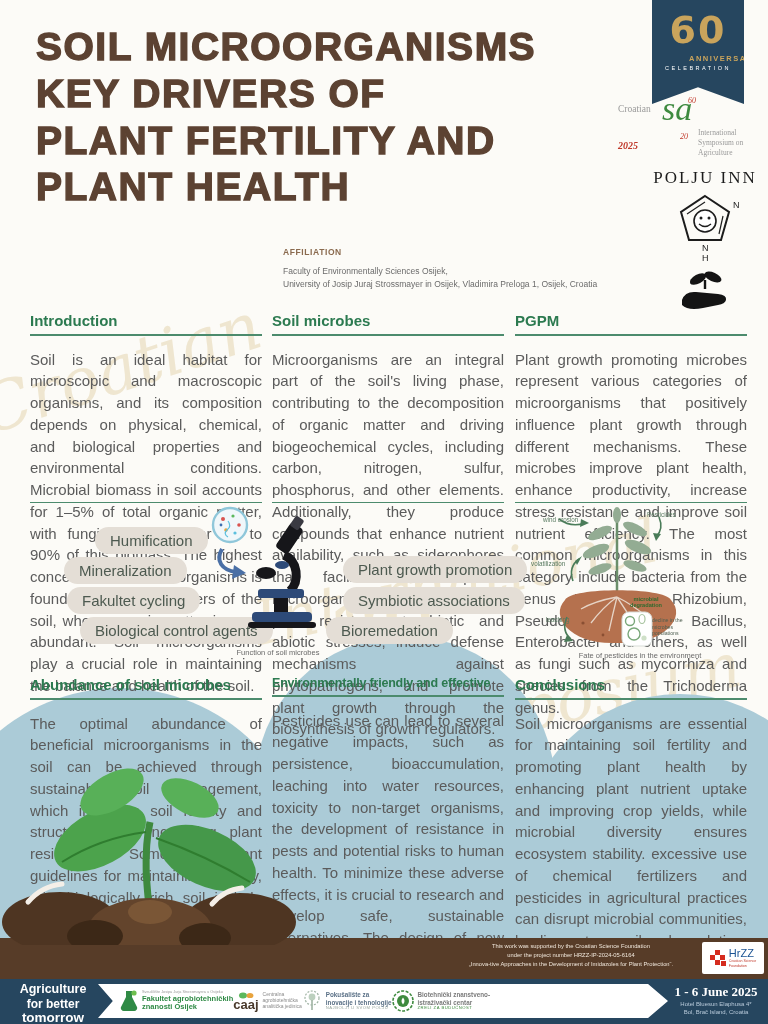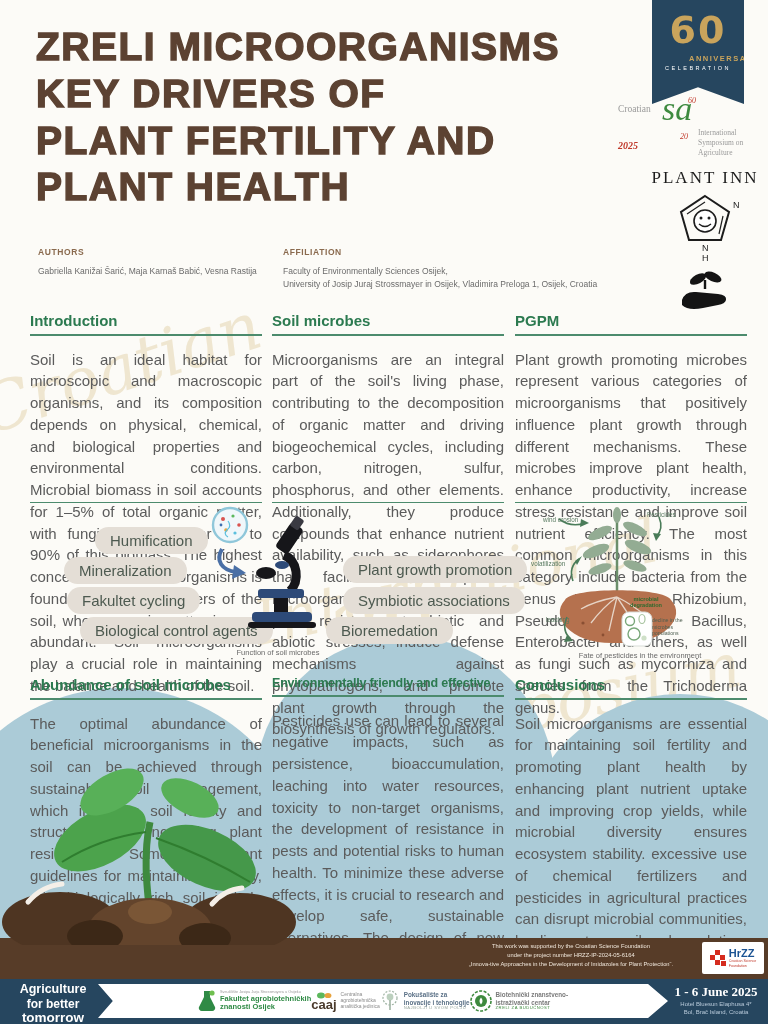--- a/index.html
+++ b/index.html
@@ -64,30 +64,30 @@
   .flabel{position:absolute;z-index:4;font-size:6.3px;color:#587a60;}
   .flabel.deg{font-weight:bold;color:#2e6b2e;font-size:5.6px;text-align:center;}
   .flabel.dec{font-size:5.2px;color:#4e5e50;line-height:1.25;}
   .diagram{position:absolute;z-index:3;}
   
   .soilband{position:absolute;left:0;top:938px;width:768px;height:41px;background:#573c28;z-index:6;}
   .funding{position:absolute;left:448px;top:4px;width:246px;font-size:5.8px;line-height:1.55;
            color:#efe6da;text-align:center;}
   .hrzz{position:absolute;left:702px;top:4px;width:62px;height:32px;background:#fff;border-radius:2px;
         display:flex;align-items:center;justify-content:center;gap:3px;}
-  .hrzz .abbr{font-size:11px;font-weight:bold;color:#1b5393;line-height:1;}
+  .hrzz .abbr{font-size:11px;font-weight:normal;color:#1b5393;line-height:1;}
   .hrzz .sub{font-size:3.6px;color:#c0392b;line-height:1.3;}
   .navyband{position:absolute;left:0;top:979px;width:768px;height:45px;background:#26465f;z-index:6;}
   .slogan{position:absolute;left:6px;top:4px;width:94px;text-align:center;color:#fff;font-weight:bold;}
   .slogan .s1{font-size:12.5px;line-height:1.1;}
   .slogan .s2{font-size:12px;line-height:1.2;}
   .slogan .s3{font-size:13.5px;line-height:1.1;}
   .whiteband{position:absolute;left:98px;top:5px;width:570px;height:34px;background:#fff;
              clip-path:polygon(0 0,96.5% 0,100% 50%,96.5% 100%,0 100%,2.6% 50%);
-             display:flex;align-items:center;justify-content:center;padding:0 22px;box-sizing:border-box;}
+             display:flex;align-items:center;justify-content:flex-start;padding:0 22px;box-sizing:border-box;}
   .lg{display:flex;align-items:center;gap:4px;}
   .lg .txt{line-height:1.15;}
   .fazos-sup{font-size:3.8px;color:#9a9a9a;}
   .fazos-l{font-size:7.5px;font-weight:bold;color:#2f8a45;}
   .caaj-abbr{font-size:13px;font-weight:bold;color:#4a3a2c;line-height:.9;}
   .caaj-sub{font-size:5px;color:#8a8a8a;}
   .pok-l{font-size:6.3px;font-weight:bold;color:#5a7086;}
   .pok-sub{font-size:4.2px;color:#9aa8a0;letter-spacing:.5px;}
   .bio-l{font-size:6.3px;font-weight:bold;color:#7a7a7a;}
   .bio-sub{font-size:4.2px;color:#3e8a3e;letter-spacing:.5px;}
@@ -105,21 +105,21 @@
   <div class="wm wm4">20</div>
   <div class="wm wm2">International</div>
   <div class="wm wm3">Symposium</div>
 
   <div class="blob blob-l"></div>
   <div class="blob blob-m"></div>
   <div class="blob blob-r"></div>
   <div class="bluebase"></div>
 
   <div class="title">
-    <div>ZRELI MICROORGANISMS</div>
+    <div>SOIL MICROORGANISMS</div>
     <div>KEY DRIVERS OF</div>
     <div>PLANT FERTILITY AND</div>
     <div>PLANT HEALTH</div>
   </div>
 
   <div class="ribbon">
     <div class="n60">60</div>
     <div class="w1">ANNIVERSARY</div>
     <div class="w2">CELEBRATION</div>
   </div>
@@ -131,45 +131,41 @@
     <span class="s20">20</span>
     <span class="yr">2025</span>
     <span class="nm">
       <span>International</span><br>
       <span>Symposium on</span><br>
       <span>Agriculture</span>
     </span>
   </div>
 
   <div class="dipp">
-    <div class="t">PLANT INN</div>
+    <div class="t">POLJU INN</div>
     <svg width="84" height="76" viewBox="0 0 84 76" style="margin:2px auto 0">
       <polygon points="42,6 66,22 58,50 26,50 18,22" fill="none" stroke="#1c1c1c" stroke-width="2"></polygon>
       <line x1="24" y1="24" x2="42" y2="12" stroke="#1c1c1c" stroke-width="1.2"></line>
       <line x1="60" y1="26" x2="56" y2="44" stroke="#1c1c1c" stroke-width="1.2"></line>
       <circle cx="42" cy="31" r="11" fill="#fff" stroke="#1c1c1c" stroke-width="1.6"></circle>
       <circle cx="38" cy="28" r="1.5" fill="#1c1c1c"></circle>
       <circle cx="46" cy="28" r="1.5" fill="#1c1c1c"></circle>
       <path d="M36,34 q6,5 12,0" fill="none" stroke="#1c1c1c" stroke-width="1.4"></path>
       <text x="70" y="18" font-size="9" fill="#1c1c1c" font-family="Liberation Sans,sans-serif">N</text>
       <text x="39" y="61" font-size="9" fill="#1c1c1c" font-family="Liberation Sans,sans-serif">N</text>
       <text x="39" y="71" font-size="9" fill="#1c1c1c" font-family="Liberation Sans,sans-serif">H</text>
     </svg>
     <svg width="58" height="46" viewBox="0 0 58 46" style="margin:2px auto 0">
       <ellipse cx="22" cy="11" rx="9" ry="4.5" fill="#141414" transform="rotate(-28 22 11)"></ellipse>
       <ellipse cx="37" cy="9" rx="9" ry="4.5" fill="#141414" transform="rotate(24 37 9)"></ellipse>
       <path d="M29,12 v9" stroke="#141414" stroke-width="2.4"></path>
       <path d="M6,32 q3,-9 14,-8 l22,2 q9,1 8,6 q-1,4 -8,5 l-15,3 q-15,3 -21,-3 z" fill="#141414"></path>
     </svg>
   </div>
 
-  <div class="meta meta-a">
-    <div class="lbl">AUTHORS</div>
-    <div>Gabriella Kanižai Šarić, Maja Karnaš Babić, Vesna Rastija</div>
-  </div>
   <div class="meta meta-b">
     <div class="lbl">AFFILIATION</div>
     <div>Faculty of Environmentally Sciences Osijek,</div>
     <div>University of Josip Juraj Strossmayer in Osijek, Vladimira Preloga 1, Osijek, Croatia</div>
   </div>
 
   <div class="col row1 c1">
     <h2>Introduction</h2>
     <div class="rule"></div>
     <div class="body">Soil is an ideal habitat for microscopic and macroscopic organisms, and its composition depends on physical, chemical, and biological properties and environmental conditions. Microbial biomass in soil accounts for 1–5% of total organic matter, with fungi accounting for up to 90% of this biomass. The highest concentration of microorganisms is found in the surface layers of the soil, where organic matter is most abundant. Soil microorganisms play a crucial role in maintaining the balance and health of the soil.</div>

